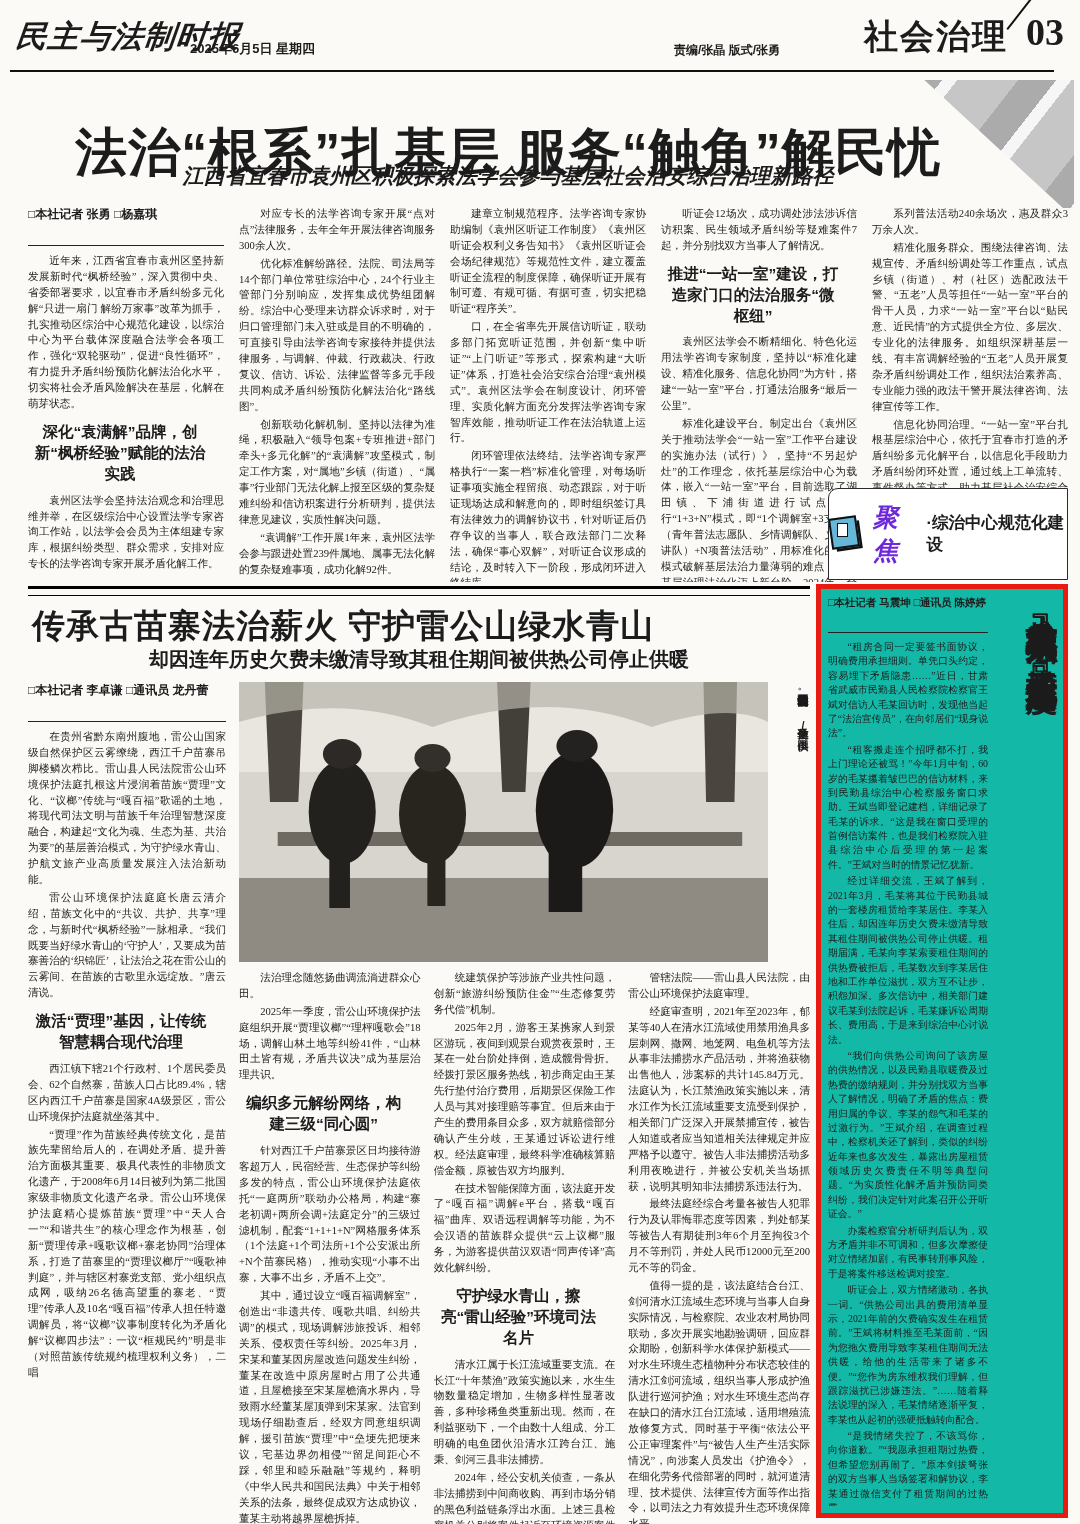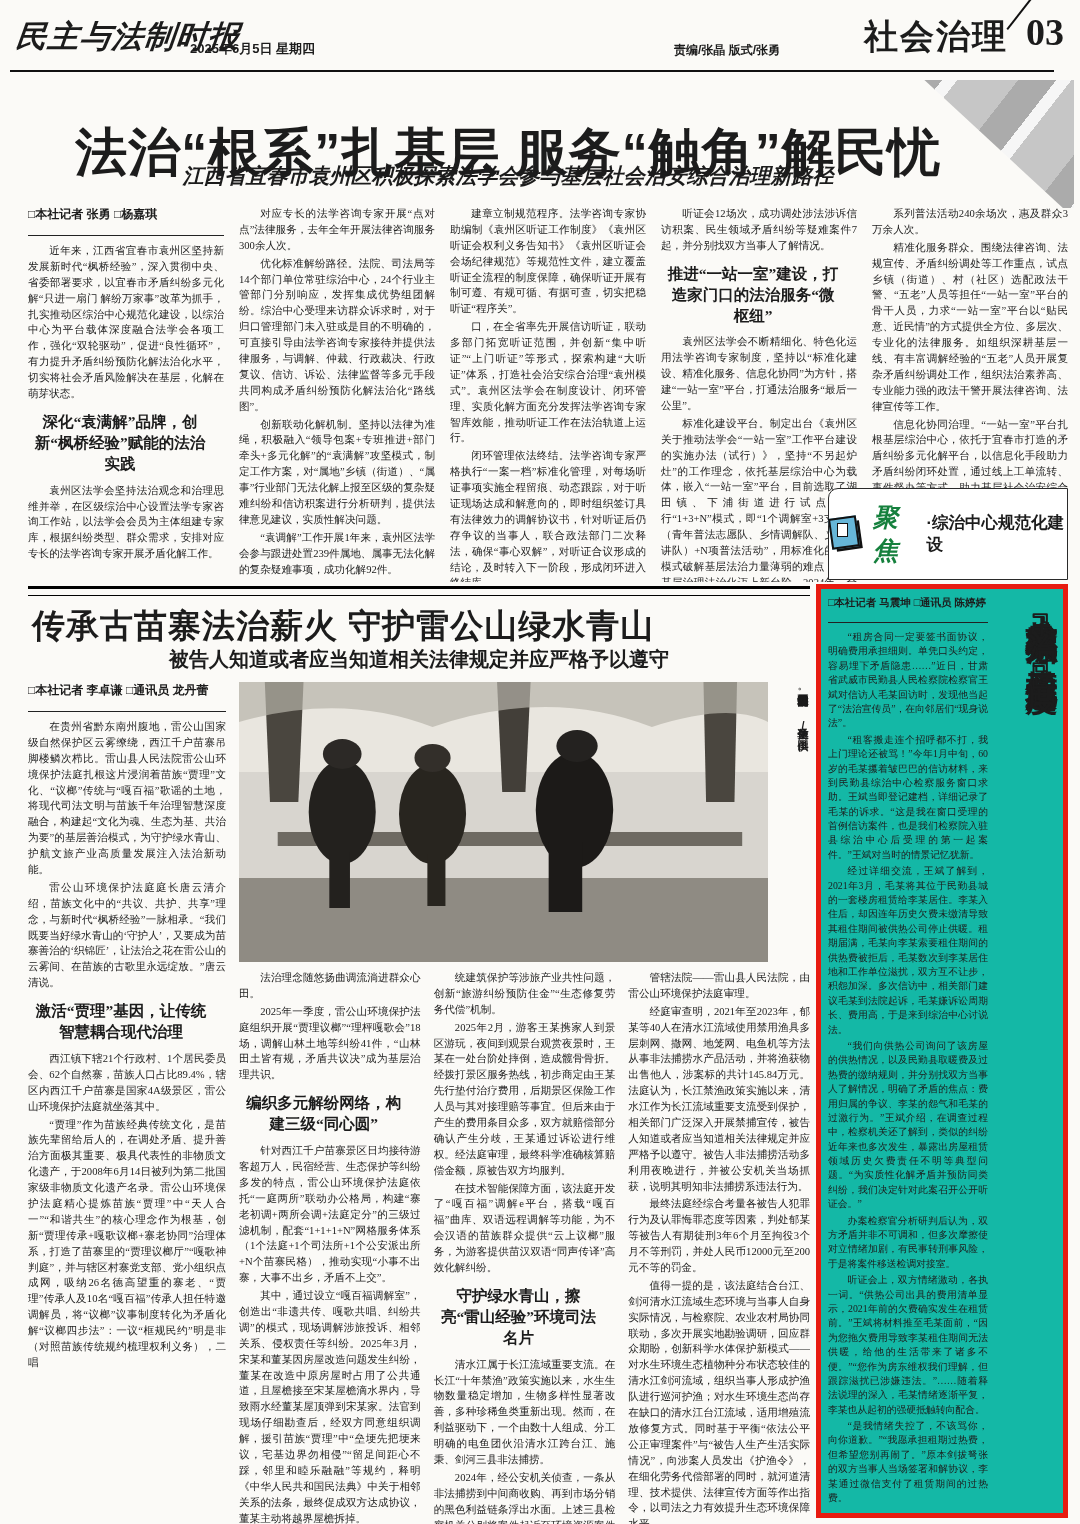--- a/index.html
+++ b/index.html
@@ -21,33 +21,33 @@
       clip-path:polygon(100% 0,12% 0,100% 108%);
       background:repeating-linear-gradient(128deg,#ababab 0 30px,#f6f6f6 30px 42px,#c6c6c6 42px 90px);}
   .h1{position:absolute;left:0;top:6px;width:960px;font-size:52px;line-height:1.05;font-weight:900;
       font-family:"Liberation Sans",sans-serif;letter-spacing:1px;text-align:center;}
   .dek1{position:absolute;left:20px;top:78px;width:920px;font-size:21px;font-weight:700;
       font-family:"Liberation Sans",sans-serif;text-align:center;font-style:italic;}
   .cols5{position:absolute;left:0;top:122px;width:1040px;height:376px;display:flex;gap:15px;}
   .cols5 .col{flex:1 1 0;height:100%;overflow:hidden;}
   
   .byline{font-size:12px;font-weight:700;font-family:"Liberation Sans",sans-serif;
-      border-bottom:1.5px solid #222;padding-bottom:12px;margin:0 0 7px 0;}
+      border-bottom:1.5px solid #222;padding-bottom:22px;margin:0 0 7px 0;}
   .bp{font-size:10.6px;line-height:1.5;text-align:justify;text-indent:2em;margin:0 0 2px 0;}
-  .sh{font-size:15.5px;line-height:1.35;font-weight:900;font-family:Liberation Serif, serif;
+  .sh{font-size:15.5px;line-height:1.35;font-weight:900;font-family:Liberation Sans, sans-serif;
       text-align:center;margin:10px 16px 8px 4px;}
   
   .badgebox{position:absolute;right:0;bottom:2px;width:238px;height:90px;background:#fff;
       border:1.5px solid #2a2a2a;border-radius:10px 0 0 0;display:flex;align-items:center;
       justify-content:center;gap:8px;}
   .ficon{width:36px;height:36px;position:relative;flex:none;}
   .ficon .b1{position:absolute;left:6px;top:6px;width:26px;height:28px;background:#111;transform:rotate(-8deg);}
   .ficon .b2{position:absolute;left:1px;top:1px;width:24px;height:27px;background:#66b6d8;border:2px solid #111;transform:rotate(-8deg);}
   .ficon .b3{position:absolute;left:8px;top:7px;width:9px;height:12px;background:#fff;border:1.5px solid #111;}
-  .focus-word{color:#15803d;font-size:25px;font-weight:900;font-style:italic;font-family:"Liberation Serif",serif;}
+  .focus-word{color:#6d28d9;font-size:25px;font-weight:900;font-style:italic;font-family:"Liberation Serif",serif;}
   .focus-topic{font-size:16.5px;font-weight:900;font-family:"Liberation Sans",sans-serif;}
   
   .divider{left:28px;top:586px;width:782px;height:6px;border-top:3px solid #000;border-bottom:1.5px solid #000;}
   
   #a2{left:28px;top:600px;width:782px;height:924px;}
   .h2{position:absolute;left:0;top:0;width:100%;font-size:33px;font-weight:900;
       font-family:"Liberation Sans",sans-serif;text-align:left;letter-spacing:1px;margin:4px;}
   .dek2{position:absolute;left:0;top:46px;width:100%;font-size:20px;font-weight:600;
       font-family:"Liberation Sans",sans-serif;text-align:center;}
   .a2body{position:absolute;left:0;top:82px;width:782px;height:842px;display:flex;gap:13px;}
@@ -125,21 +125,21 @@
     </span>
     <span class="focus-word">聚焦</span>
     <span class="focus-topic">·综治中心规范化建设</span>
   </div>
 </div>
 
 <div class="abs divider"></div>
 
 <div class="abs" id="a2">
   <h2 class="h2">传承古苗寨法治薪火 守护雷公山绿水青山</h2>
-  <div class="dek2">被告人知道或者应当知道相关法律规定并应严格予以遵守</div>
+  <div class="dek2">却因连年历史欠费未缴清导致其租住期间被供热公司停止供暖</div>
   <div class="a2body">
     <div class="a2c1">
         <div class="byline">□本社记者 李卓谦 □通讯员 龙丹蕾</div>
         <p class="bp">在贵州省黔东南州腹地，雷公山国家级自然保护区云雾缭绕，西江千户苗寨吊脚楼鳞次栉比。雷山县人民法院雷公山环境保护法庭扎根这片浸润着苗族“贾理”文化、“议榔”传统与“嘎百福”歌谣的土地，将现代司法文明与苗族千年治理智慧深度融合，构建起“文化为魂、生态为基、共治为要”的基层善治模式，为守护绿水青山、护航文旅产业高质量发展注入法治新动能。</p>
         <p class="bp">雷公山环境保护法庭庭长唐云清介绍，苗族文化中的“共议、共护、共享”理念，与新时代“枫桥经验”一脉相承。“我们既要当好绿水青山的‘守护人’，又要成为苗寨善治的‘织锦匠’，让法治之花在雷公山的云雾间、在苗族的古歌里永远绽放。”唐云清说。</p>
         <h3 class="sh">激活“贾理”基因，让传统智慧耦合现代治理</h3>
         <p class="bp">西江镇下辖21个行政村、1个居民委员会、62个自然寨，苗族人口占比89.4%，辖区内西江千户苗寨是国家4A级景区，雷公山环境保护法庭就坐落其中。</p>
         <p class="bp">“贾理”作为苗族经典传统文化，是苗族先辈留给后人的，在调处矛盾、提升善治方面极其重要、极具代表性的非物质文化遗产，于2008年6月14日被列为第二批国家级非物质文化遗产名录。雷公山环境保护法庭精心提炼苗族“贾理”中“天人合一”“和谐共生”的核心理念作为根基，创新“贾理传承+嘎歌议榔+寨老协同”治理体系，打造了苗寨里的“贾理议榔厅”“嘎歌神判庭”，并与辖区村寨党支部、党小组织点成网，吸纳26名德高望重的寨老、“贾理”传承人及10名“嘎百福”传承人担任特邀调解员，将“议榔”议事制度转化为矛盾化解“议榔四步法”：一议“框规民约”明是非（对照苗族传统规约梳理权利义务），二唱</p>
       </div>
     <div class="a2right">

